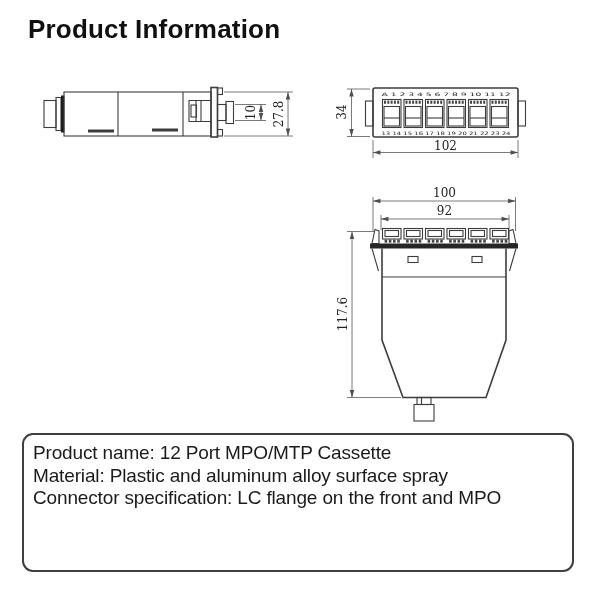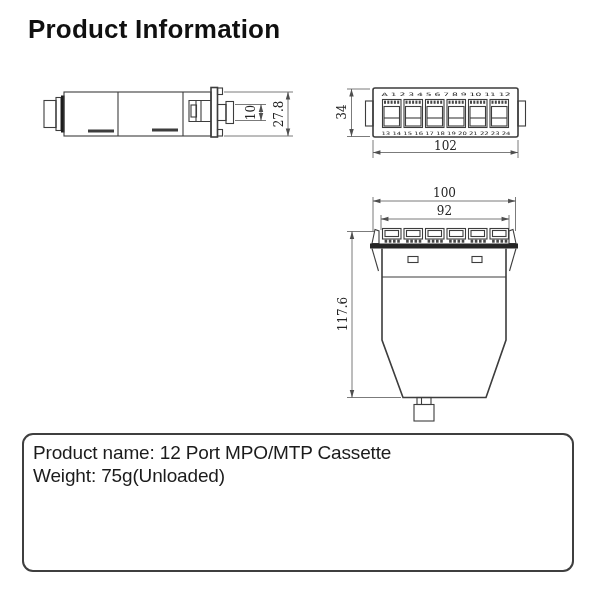--- a/index.html
+++ b/index.html
@@ -169,14 +169,15 @@
 
     <line class="dim" x1="347" y1="231.5" x2="374" y2="231.5"></line>
     <line class="dim" x1="347" y1="397.5" x2="401" y2="397.5"></line>
     <line class="dim" x1="352" y1="231.5" x2="352" y2="397.5" marker-start="url(#arr)" marker-end="url(#arr)"></line>
     <text class="dimtxt" x="343" y="314" transform="rotate(-90 343 314)" dy="4">117.6</text>
   </g>
 </svg>
 
 <div class="spec-box">
   <div class="spec-line">Product name: 12 Port MPO/MTP Cassette</div>
-  <div class="spec-line">Weight: 75g(Unloaded)</div>
+  <div class="spec-line">Material: Plastic and aluminum alloy surface spray</div>
+  <div class="spec-line">Connector specification: LC flange on the front and MPO</div>
 </div>
 
 </body></html>

